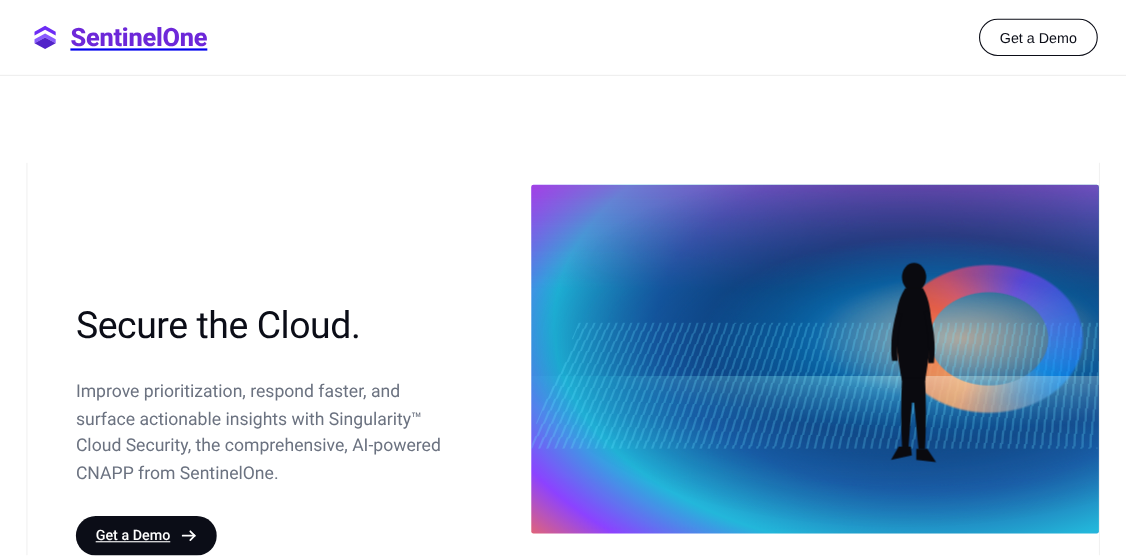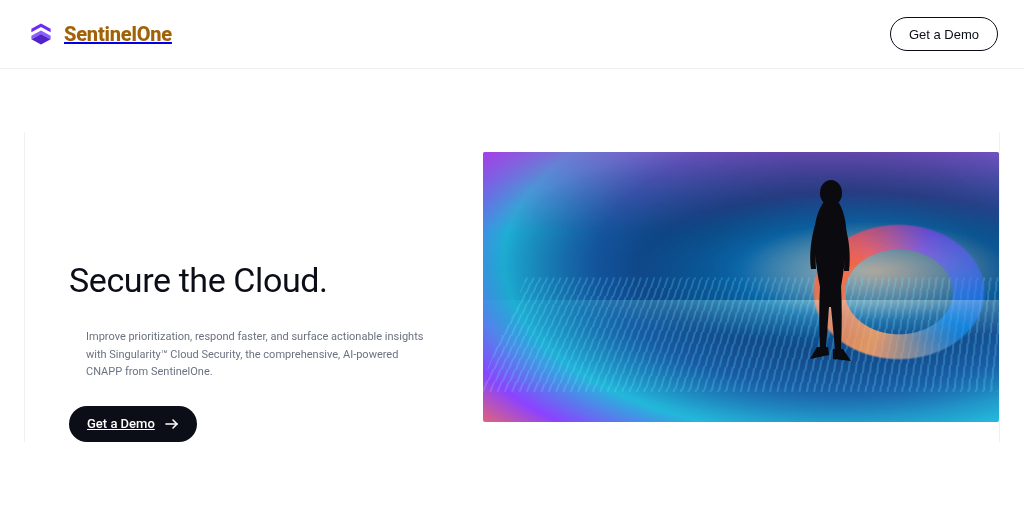--- a/index.html
+++ b/index.html
@@ -15,23 +15,23 @@
     padding: 0 26px;
   }
   .brand {
     display: flex;
     align-items: center;
     gap: 8px;
   }
   .brand .mark { width: 30px; height: 28px; display: inline-flex; align-items: center; justify-content: center; }
   .brand .wordmark {
     font-weight: 800;
-    font-size: 20px;
+    font-size: 23px;
     letter-spacing: -0.2px;
-    color: #a16207;
+    color: #6d28d9;
   }
 
   .header-cta {
     display: inline-flex;
     align-items: center;
     justify-content: center;
     height: 34px;
     padding: 0 18px;
     border: 1.2px solid #0b0d17;
     border-radius: 999px;
@@ -41,21 +41,21 @@
     background: #fff;
     cursor: pointer;
     user-select: none;
   }
 
   
   .hero-wrap {
     border-top: 1px solid #eee;
     height: 437px;
     display: flex;
-    align-items: center;
+    align-items: flex-end;
     position: relative;
   }
   .hero-inner {
     flex: 1;
     margin: 0 24px;
     border-left: 1px solid #f1f1f1;
     border-right: 1px solid #f1f1f1;
     display: flex;
   }
 
@@ -66,25 +66,24 @@
   }
   .headline {
     font-size: 34px;
     line-height: 1.18;
     font-weight: 400;
     letter-spacing: -0.4px;
     color: #0b0d17;
   }
   .subhead {
     margin-top: 28px;
-    font-size: 11px;
+    font-size: 16px;
     line-height: 1.55;
     color: #6b7280;
     max-width: 340px;
-    margin-left: 17px;
   }
   .primary-cta {
     margin-top: 26px;
     display: inline-flex;
     align-items: center;
     gap: 10px;
     height: 36px;
     padding: 0 18px;
     background: #0b0d17;
     color: #fff;

